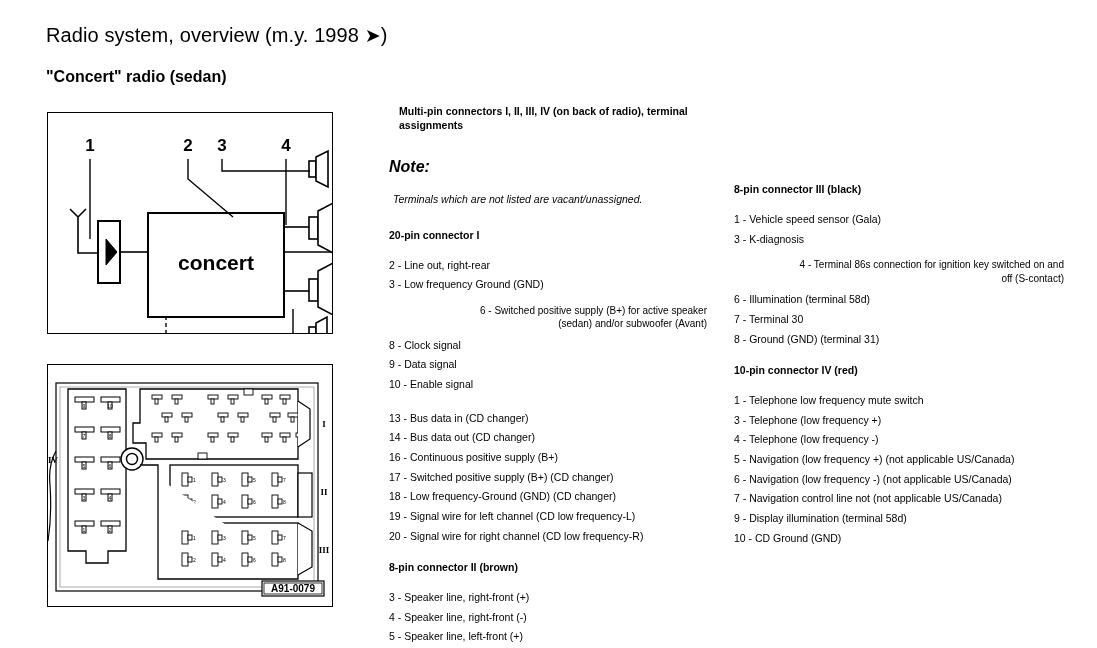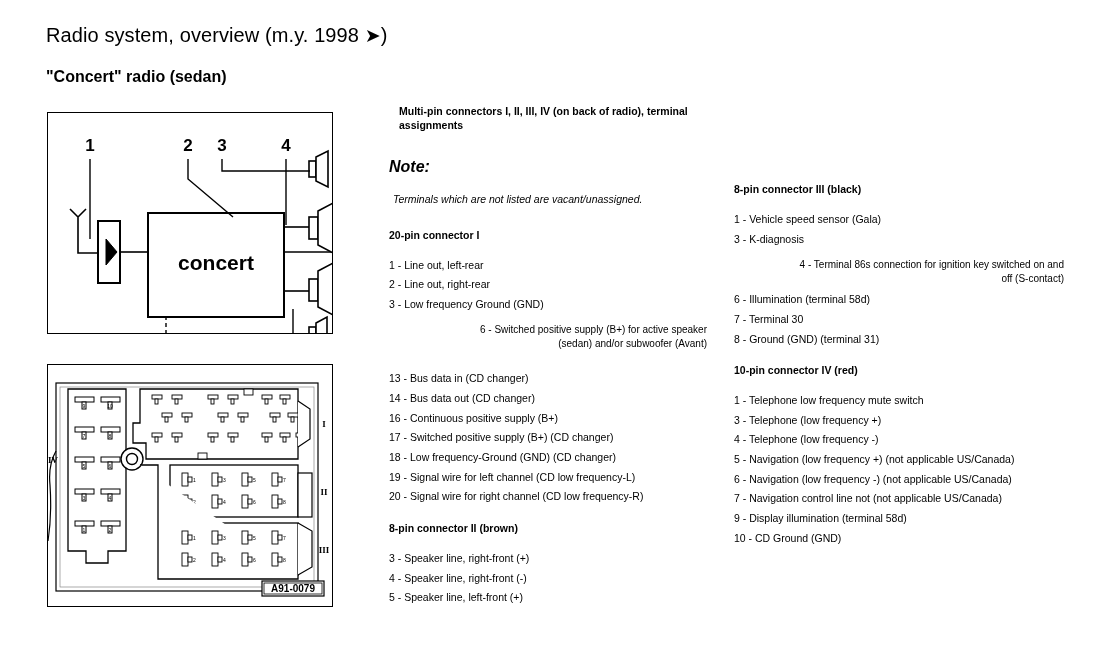--- a/index.html
+++ b/index.html
@@ -408,29 +408,33 @@
   <div class="sp-16"></div>
   <div class="note-label">Note:</div>
   <div class="sp-12"></div>
   <div class="note-body">Terminals which are not listed are vacant/unassigned.</div>
 
   <div class="sp-18"></div>
   <div class="sec-hd">20-pin connector I</div>
 
   <div class="sp-18"></div>
   <div class="gap-list">
-    <div class="item">1 - Line out, left-rear</div>
     <div class="item">2 - Line out, right-rear</div>
     <div class="item">3 - Low frequency Ground (GND)</div>
   </div>
 
   <div class="sp-6"></div>
   <div class="item-wrap">6 - Switched positive supply (B+) for active speaker (sedan) and/or subwoofer (Avant)</div>
 
   <div class="sp-8"></div>
+  <div class="gap-list">
+    <div class="item">8 - Clock signal</div>
+    <div class="item">9 - Data signal</div>
+    <div class="item">10 - Enable signal</div>
+  </div>
 
   <div class="sp-14"></div>
   <div class="gap-list">
     <div class="item">13 - Bus data in (CD changer)</div>
     <div class="item">14 - Bus data out (CD changer)</div>
     <div class="item">16 - Continuous positive supply (B+)</div>
     <div class="item">17 - Switched positive supply (B+) (CD changer)</div>
     <div class="item">18 - Low frequency-Ground (GND) (CD changer)</div>
     <div class="item">19 - Signal wire for left channel (CD low frequency-L)</div>
     <div class="item">20 - Signal wire for right channel (CD low frequency-R)</div>

